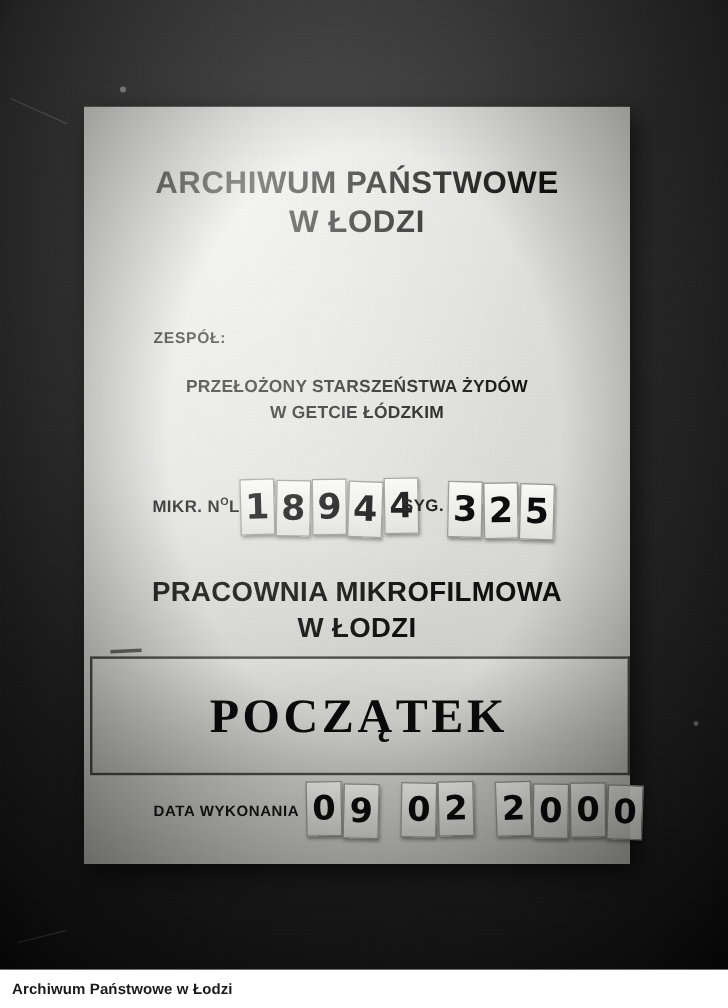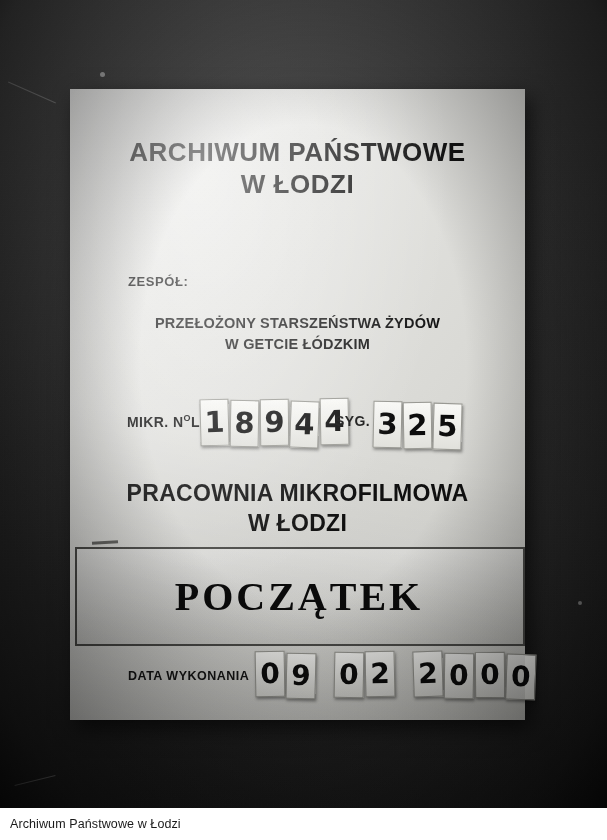--- a/index.html
+++ b/index.html
@@ -274,21 +274,21 @@
     top: 808px;
     width: 607px;
     height: 32px;
     background: #ffffff;
     display: flex;
     align-items: center;
   }
   .caption-text {
     margin-left: 10px;
     font-size: 12.5px;
-    font-weight: normal;
+    font-weight: bold;
     color: #1a1a1a;
     letter-spacing: .1px;
   }
 </style>
 </head>
 <body>
 
 <div id="page">
 
   <div class="photo-bg"></div>

